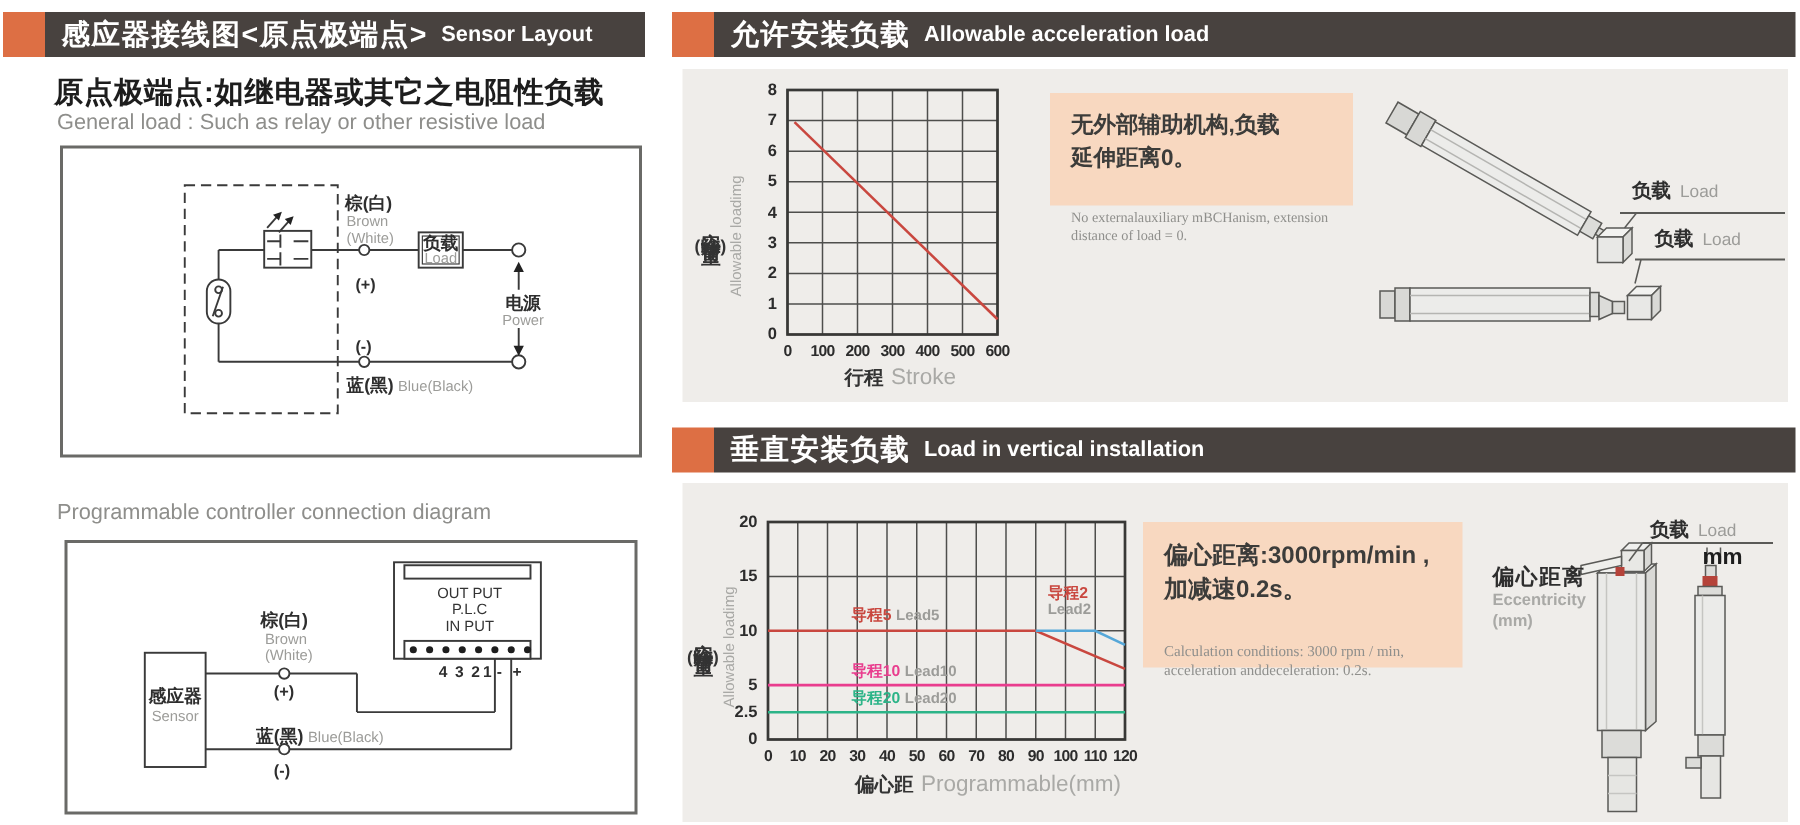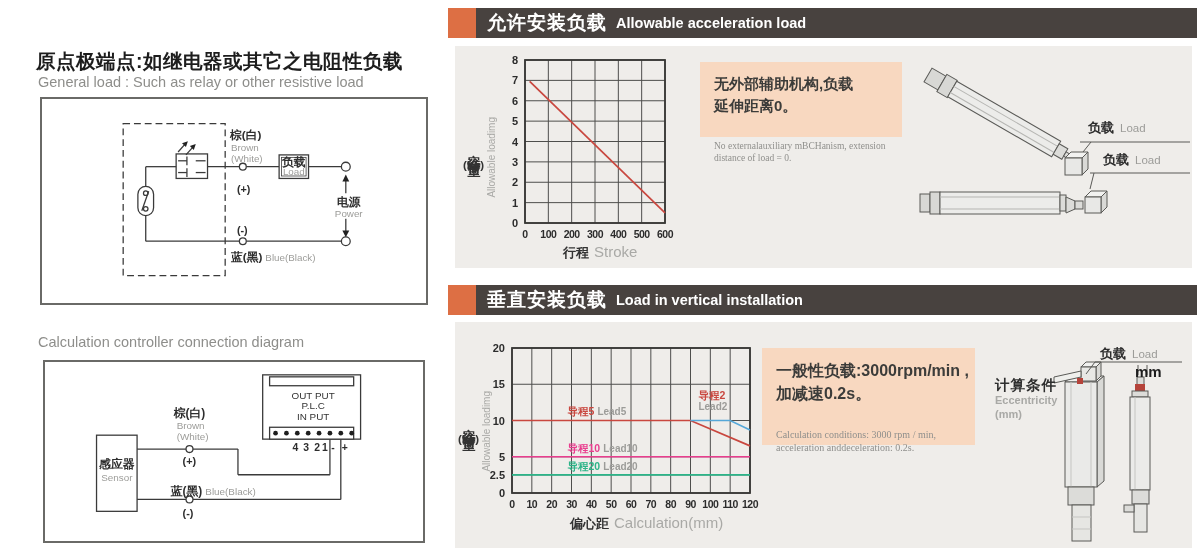--- a/index.html
+++ b/index.html
@@ -51,20 +51,27 @@
   .mmtag{position:absolute;font-size:15px;font-weight:bold;color:#1d1d1d;}
   .ecctag{position:absolute;line-height:1.25;}
   .ecctag .ez{font-size:14.5px;font-weight:bold;color:#2e2e2e;letter-spacing:1px;}
   .ecctag .ee{font-size:11px;color:#a9a9a6;font-weight:bold;}
 </style>
 </head>
 <body>
 
 <div class="page">
 
+  <div class="hdr" style="left:2px;top:8px;width:428px;">
+    <span class="hdr-orange"></span>
+    <span class="hdr-bar">
+      <span class="hdr-zh">感应器接线图&lt;原点极端点&gt;</span>
+      <span class="hdr-en">Sensor Layout</span>
+    </span>
+  </div>
 
   <div class="blk-title" style="left:36px;top:48px;">原点极端点:如继电器或其它之电阻性负载</div>
   <div class="blk-sub" style="left:38px;top:74px;">General load : Such as relay or other resistive load</div>
 
   <div class="diagram-box" style="left:40px;top:97px;width:388px;height:208px;">
     <svg viewBox="0 0 388 208">
       <g stroke="#3a3a3a" stroke-width="1.3" fill="none">
         <rect x="81" y="25" width="104" height="155" stroke-dasharray="7 4"></rect>
 
         <rect x="135" y="56" width="32" height="25" fill="#fff"></rect>
@@ -116,21 +123,21 @@
       <text class="sv-sign" x="197" y="138">(-)</text>
       <text class="sv-zh sv-mid" x="255" y="68">负载</text>
       <text class="sv-en sv-mid" x="255" y="77.5">Load</text>
       <text class="sv-zh sv-mid" x="311" y="109">电源</text>
       <text class="sv-en sv-mid" x="311" y="120">Power</text>
       <text class="sv-zh" x="191" y="165">蓝(黑)</text>
       <text class="sv-en" x="226" y="165">Blue(Black)</text>
     </svg>
   </div>
 
-  <div class="blk-sub" style="left:38px;top:334px;">Calculation controller connection diagram</div>
+  <div class="blk-sub" style="left:38px;top:334px;">Programmable controller connection diagram</div>
 
   <div class="diagram-box" style="left:43px;top:360px;width:382px;height:183px;">
     <svg viewBox="0 0 382 181">
       <g stroke="#3a3a3a" stroke-width="1.3" fill="none">
         <rect x="52" y="74" width="41" height="77" fill="#fff"></rect>
         <rect x="220" y="13" width="99" height="65" fill="#fff"></rect>
         <rect x="227" y="15" width="85" height="9" fill="#fff"></rect>
         <rect x="227" y="66" width="85" height="12" fill="#fff"></rect>
         <line x1="93" y1="88" x2="142.5" y2="88"></line>
         <line x1="149.5" y1="88" x2="195" y2="88"></line>
@@ -300,24 +307,24 @@
           <rect x="0" y="0" width="238" height="145" fill="none" stroke="#383836" stroke-width="1.8"></rect>
           <polyline points="0,72.5 178.5,72.5 238,97.875" fill="none" stroke="#c9473f" stroke-width="1.7"></polyline>
           <polyline points="178.5,72.5 218.16666666666666,72.5 238,81.92500000000001" fill="none" stroke="#55a7d8" stroke-width="1.7"></polyline>
           <polyline points="0,108.75 238,108.75" fill="none" stroke="#e93d8e" stroke-width="1.7"></polyline>
           <polyline points="0,126.875 238,126.875" fill="none" stroke="#2cb488" stroke-width="1.7"></polyline>
         </svg><span class="xtick" style="left: 0px;">0</span><span class="xtick" style="left: 19.8333px;">10</span><span class="xtick" style="left: 39.6667px;">20</span><span class="xtick" style="left: 59.5px;">30</span><span class="xtick" style="left: 79.3333px;">40</span><span class="xtick" style="left: 99.1667px;">50</span><span class="xtick" style="left: 119px;">60</span><span class="xtick" style="left: 138.833px;">70</span><span class="xtick" style="left: 158.667px;">80</span><span class="xtick" style="left: 178.5px;">90</span><span class="xtick" style="left: 198.333px;">100</span><span class="xtick" style="left: 218.167px;">110</span><span class="xtick" style="left: 238px;">120</span><span class="ytick" style="top: 145px;">0</span><span class="ytick" style="top: 126.875px;">2.5</span><span class="ytick" style="top: 108.75px;">5</span><span class="ytick" style="top: 72.5px;">10</span><span class="ytick" style="top: 36.25px;">15</span><span class="ytick" style="top: 0px;">20</span><div class="slabel" style="left: 55.5333px; top: 68.875px;"><span style="color: rgb(201, 71, 63);">导程5</span><span class="sl-en">Lead5</span></div><div class="slabel stacked" style="left: 186.433px; top: 65.25px;">
           <span style="color: rgb(201, 71, 63);">导程2</span>
           <span class="sl-en">Lead2</span>
         </div><div class="slabel" style="left: 55.5333px; top: 105.85px;"><span style="color: rgb(233, 61, 142);">导程10</span><span class="sl-en">Lead10</span></div><div class="slabel" style="left: 55.5333px; top: 123.975px;"><span style="color: rgb(44, 180, 136);">导程20</span><span class="sl-en">Lead20</span></div></div>
     <div class="xlab" style="left:115px;top:192px;">
-      <span class="xlab-zh">偏心距</span><span class="xlab-en">Calculation(mm)</span>
+      <span class="xlab-zh">偏心距</span><span class="xlab-en">Programmable(mm)</span>
     </div>
     <div class="note note2" style="left:307px;top:26px;width:213px;height:97px;">
-      <div class="note-zh"><span>一般性负载:3000rpm/min ,</span><br><span>加减速0.2s。</span></div>
+      <div class="note-zh"><span>偏心距离:3000rpm/min ,</span><br><span>加减速0.2s。</span></div>
       <div class="note-en">Calculation conditions: 3000 rpm / min, acceleration anddeceleration: 0.2s.</div>
     </div>
 
     <svg class="illus" style="left:533px;top:5px;" width="205" height="220" viewBox="0 0 205 220">
       <g stroke="#5a5a57" stroke-width="1">
         <polygon points="77,55 84,49 116,49 109,55" fill="#f0f0ee"></polygon>
         <polygon points="109,55 116,49 116,154 109,160" fill="#d9d9d6"></polygon>
         <rect x="77" y="55" width="32" height="105" fill="#eaeae8"></rect>
         <line x1="83" y1="55" x2="83" y2="160" stroke="#c5c5c2"></line>
         <line x1="103" y1="55" x2="103" y2="160" stroke="#c5c5c2"></line>
@@ -344,19 +351,19 @@
         <line x1="159" y1="38" x2="159" y2="48"></line>
       </g>
       <line x1="107" y1="35" x2="194" y2="35" stroke="#5a5a57" stroke-width="1.2"></line>
       <line x1="107" y1="35" x2="98" y2="47" stroke="#5a5a57" stroke-width="1"></line>
     </svg>
     <div class="loadtag" style="left:645px;top:22px;">
       <span class="lz">负载</span><span class="le">Load</span>
     </div>
     <div class="mmtag" style="left:680px;top:41px;">mm</div>
     <div class="ecctag" style="left:540px;top:54px;">
-      <div class="ez">计算条件</div>
+      <div class="ez">偏心距离</div>
       <div class="ee">Eccentricity</div>
       <div class="ee">(mm)</div>
     </div>
   </div>
 
 </div>
 
 </body></html>

